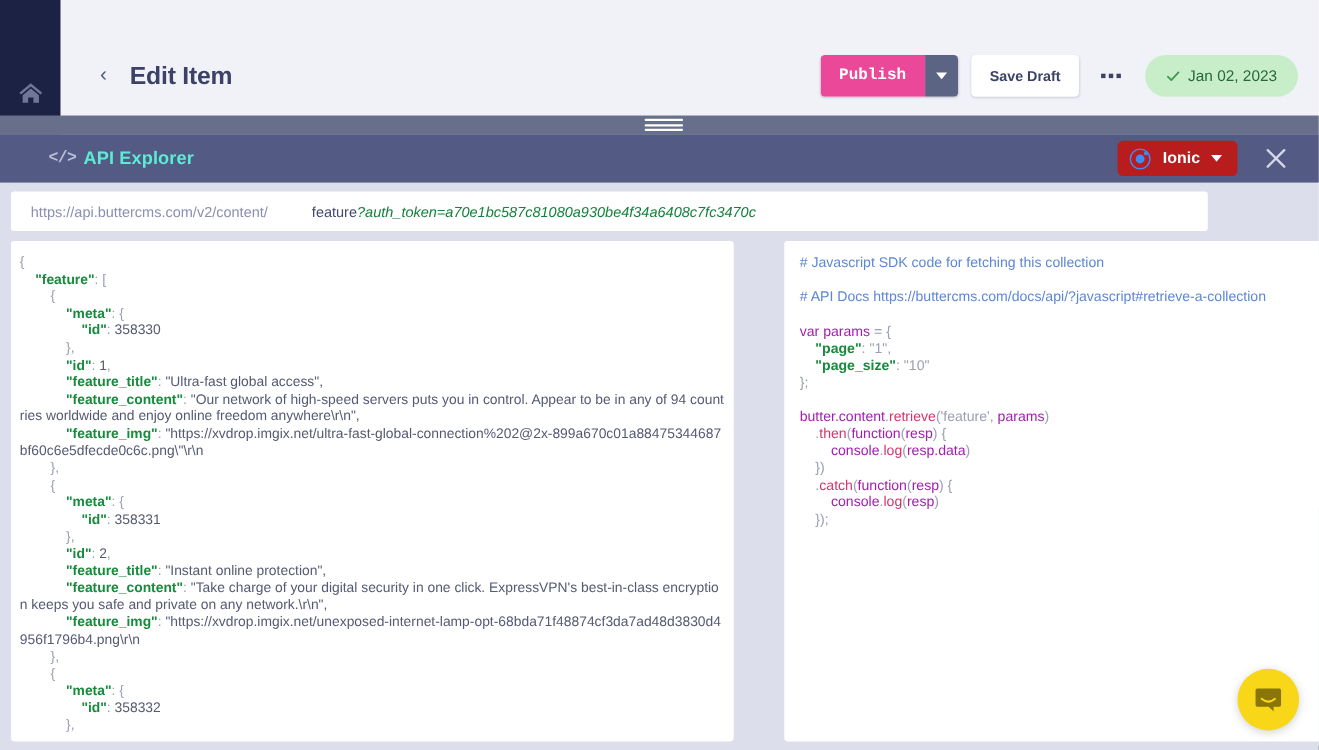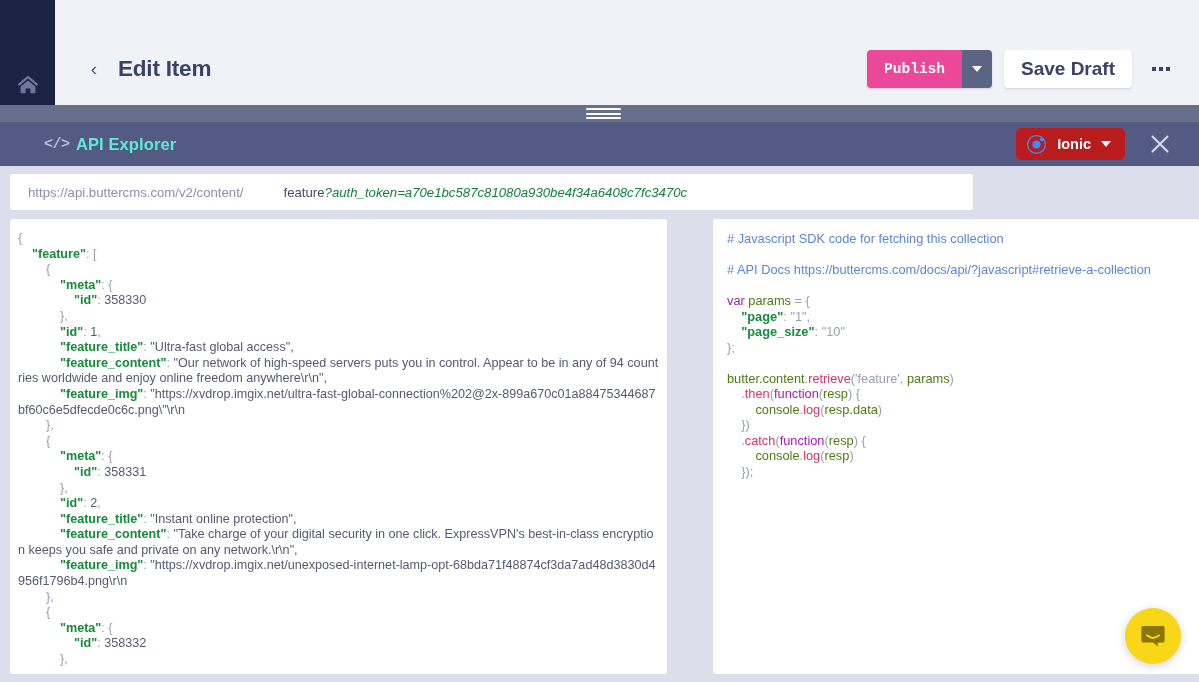--- a/index.html
+++ b/index.html
@@ -108,21 +108,21 @@
 
   .savedraft-btn {
     margin-left: 12px;
     flex: none;
     background: #ffffff;
     border: none;
     border-radius: 4px;
     height: 38px;
     padding: 0 17px;
     display: flex; align-items: center;
-    font-size: 19px;
+    font-size: 13px;
     font-weight: bold;
     color: #3b4266;
     cursor: pointer;
     font-family: inherit;
     box-shadow: 0 1px 2px rgba(30,36,70,.16);
   }
 
   .kebab-btn {
     margin-left: 10px;
     flex: none;
@@ -243,21 +243,21 @@
     margin-right: 12px;
     width: 26px; height: 26px;
     cursor: pointer;
     display: flex; align-items: center; justify-content: center;
   }
 
   
   .url-bar {
     position: absolute;
     left: 10px; top: 52px;
-    width: 963px;
+    width: 1088px;
     height: 36px;
     background: #ffffff;
     border-radius: 3px;
     display: flex;
     align-items: center;
     padding: 0 18px;
     font-size: 13.2px;
     white-space: nowrap;
     overflow: hidden;
     cursor: text;
@@ -304,21 +304,21 @@
     white-space: pre-wrap;
   }
 
   .tok-key      { color: #178a3c; font-weight: bold; }
   .tok-punc     { color: #9aa0b4; }
   .tok-val      { color: #555a72; text-align: right; }
   .tok-comment  { color: #5c86d6; }
   .tok-kw       { color: #a21caf; }
   .tok-fn       { color: #d6336c; }
   .tok-str      { color: #9aa0b4; }
-  .tok-plain    { color: #4d7c0f; text-align: center; }
+  .tok-plain    { color: #a21caf; text-align: center; }
 
   
   .intercom {
     position: absolute;
     right: 18px; bottom: 18px;
     width: 56px; height: 56px;
     border-radius: 50%;
     background: #f7d717;
     display: flex; align-items: center; justify-content: center;
     cursor: pointer;
@@ -368,20 +368,26 @@
       <button class="savedraft-btn">Save Draft</button>
 
       <div class="kebab-btn">
         <span style="display:flex;gap:3px;">
           <i></i>
             <i></i>
             <i></i>
         </span>
       </div>
 
+      <div class="date-badge">
+        <svg class="chk" viewBox="0 0 14 14" aria-hidden="true">
+          <path d="M1.8 7.2 L5.2 10.6 L12.2 3.1" fill="none" stroke="#3c9a52" stroke-width="1.8" stroke-linecap="round" stroke-linejoin="round"></path>
+        </svg>
+        <span>Jan 02, 2023</span>
+      </div>
     </div>
   </div>
 
   <div class="drag-strip">
     <div class="drag-handle">
       <i></i>
         <i></i>
         <i></i>
     </div>
   </div>

